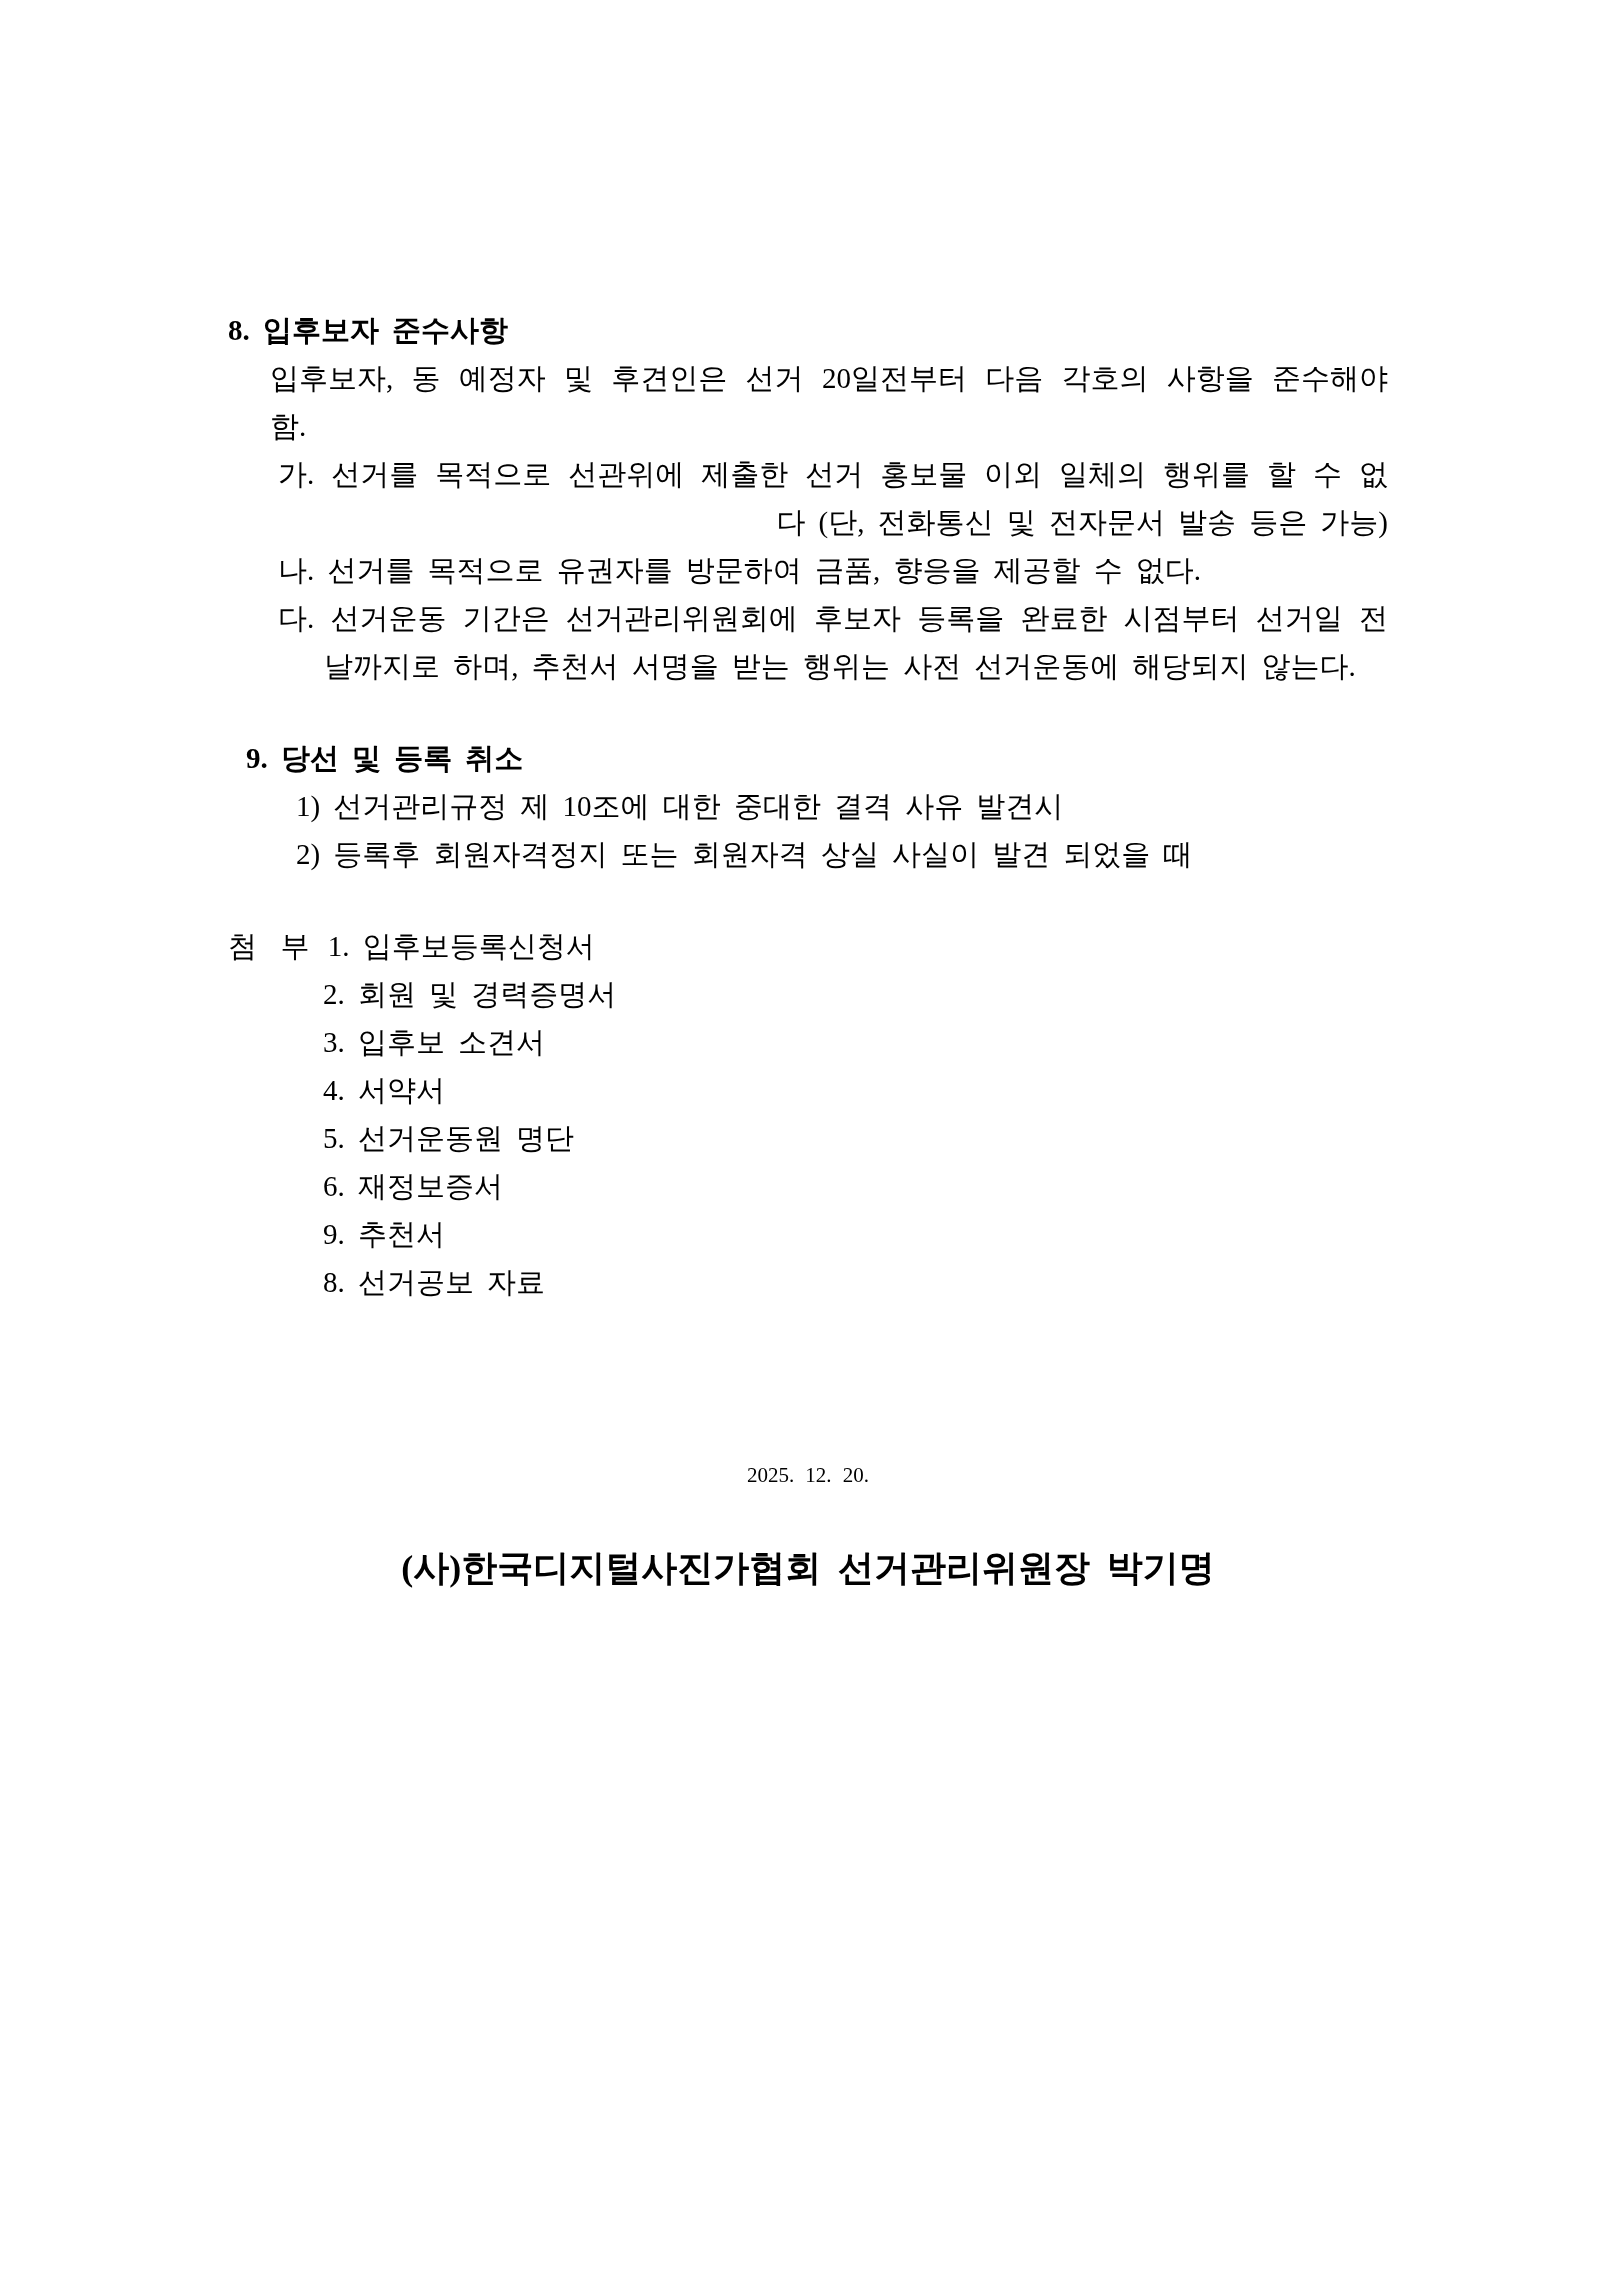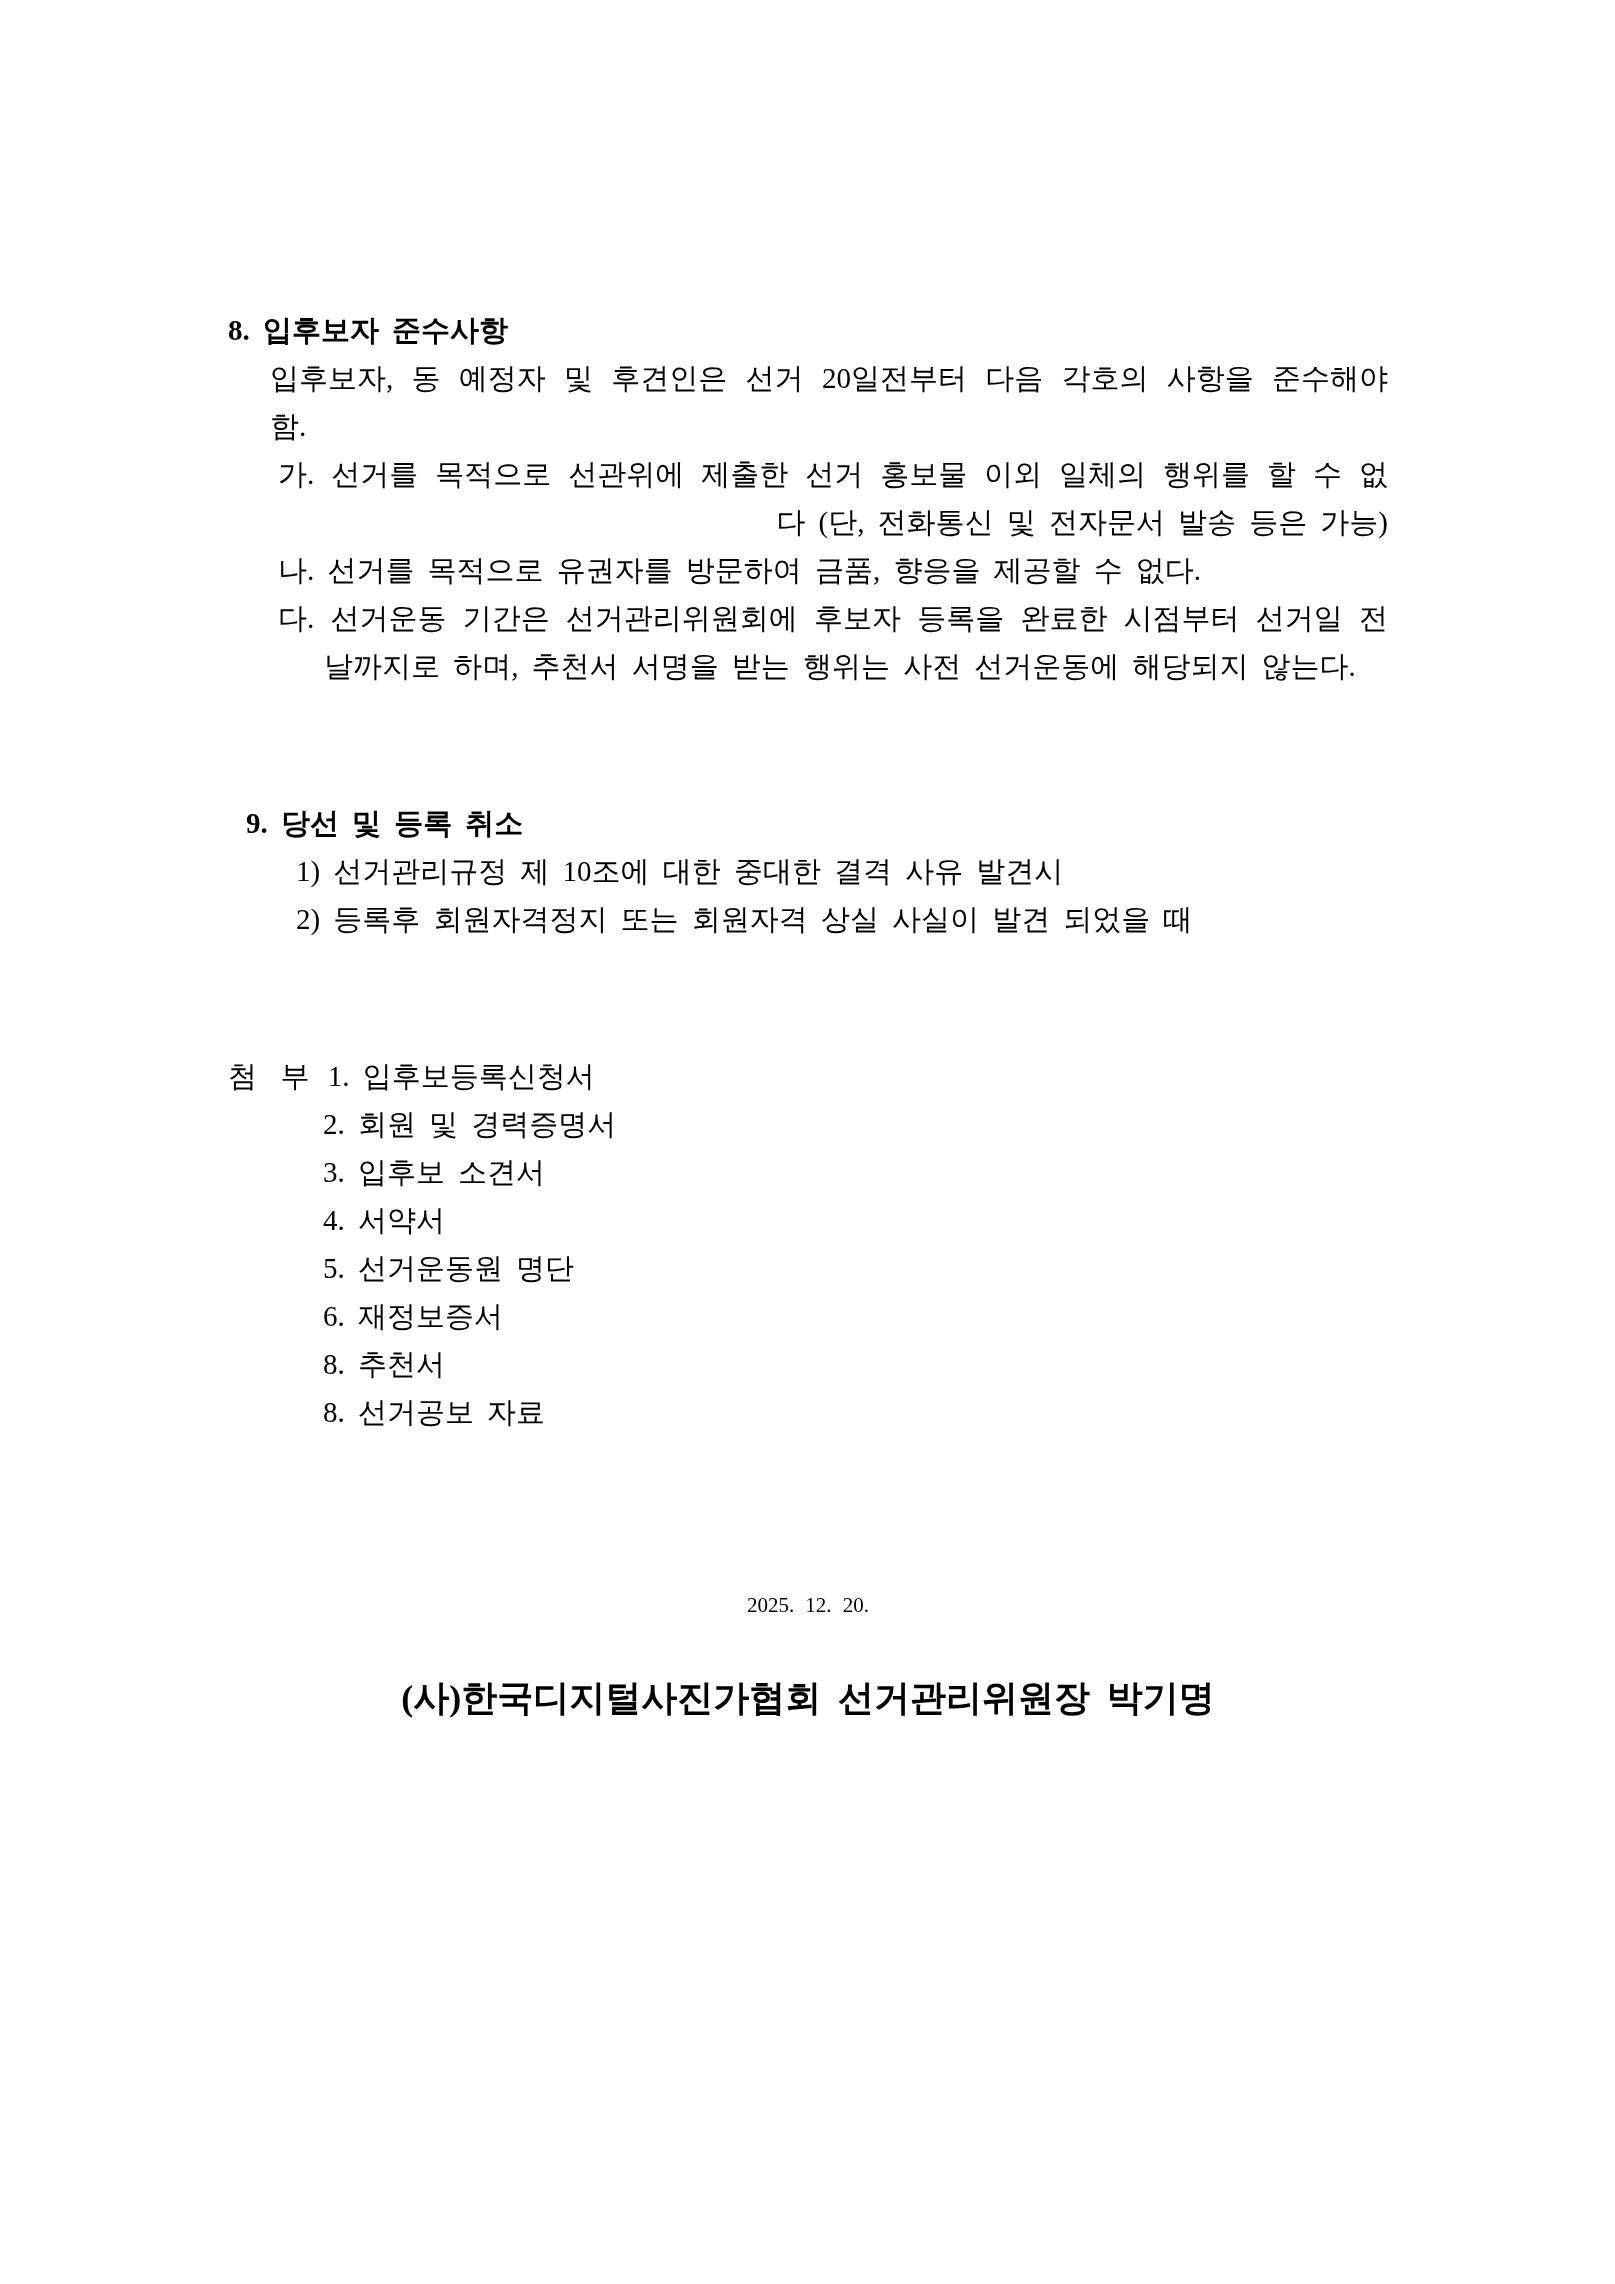--- a/index.html
+++ b/index.html
@@ -29,21 +29,21 @@
     text-align-last: justify;
   }
   .bold { font-weight: bold; }
   .ml28  { margin-left: 18px; }
   .ml65  { margin-left: 42px; }
   .ml77  { margin-left: 50px; }
   .ml105 { margin-left: 68px; }
   .ml116 { margin-left: 76px; text-align: right; }
   .ml145 { margin-left: 95px; }
   .ml148 { margin-left: 96px; }
-  .gap2 { margin-top: 109px; }   
+  .gap2 { margin-top: 44px; }   
   .gap3 { margin-top: 145px; }   
   .attach-label { letter-spacing: 5.2px; margin-right: 13px; }
   .date-line {
     text-align: center;
     font-size: 21px;
   }
   .signature-line {
     margin-top: 43px;
     text-align: center;
     font-size: 36px;
@@ -74,21 +74,21 @@
     <div class="line bold ml28 gap2">9. 당선 및 등록 취소</div>
     <div class="line ml105">1) 선거관리규정 제 10조에 대한 중대한 결격 사유 발견시</div>
     <div class="line ml105">2) 등록후 회원자격정지 또는 회원자격 상실 사실이 발견 되었을 때</div>
 
     <div class="line gap2"><span class="attach-label">첨 부</span><span>1. 입후보등록신청서</span></div>
     <div class="line ml145">2. 회원 및 경력증명서</div>
     <div class="line ml145">3. 입후보 소견서</div>
     <div class="line ml145">4. 서약서</div>
     <div class="line ml145">5. 선거운동원 명단</div>
     <div class="line ml145">6. 재정보증서</div>
-    <div class="line ml145">8. 추천서</div>
+    <div class="line ml145">9. 추천서</div>
     <div class="line ml145">8. 선거공보 자료</div>
 
     <div class="line date-line gap3">2025. 12. 20.</div>
     <div class="line signature-line">(사)한국디지털사진가협회 선거관리위원장 박기명</div>
 
   </div>
 </div>
 
 
 </body></html>

